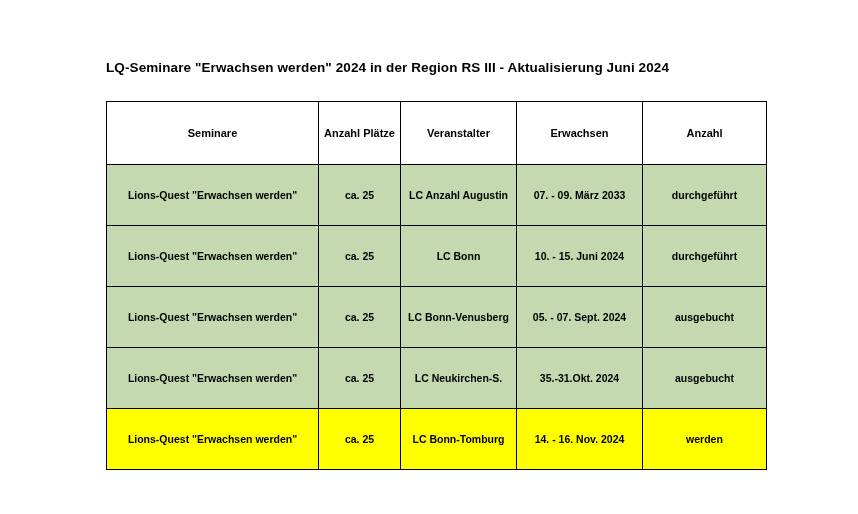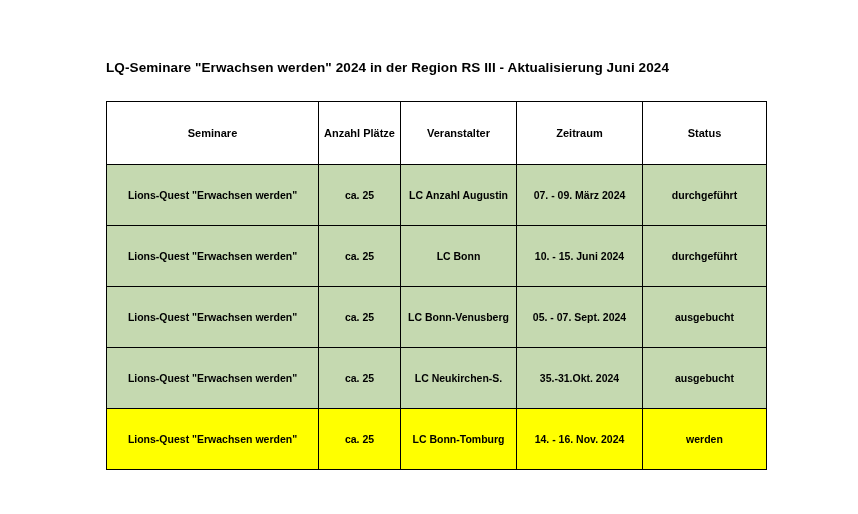--- a/index.html
+++ b/index.html
@@ -84,30 +84,30 @@
           <col class="c1">
           <col class="c2">
           <col class="c3">
           <col class="c4">
       </colgroup>
       <thead>
         <tr>
           <th>Seminare</th>
           <th>Anzahl Plätze</th>
           <th>Veranstalter</th>
-          <th>Zeitraum</th>
-          <th>Status</th>
+          <th>Erwachsen</th>
+          <th>Anzahl</th>
         </tr>
       </thead>
       <tbody>
         <tr class="row-green">
           <td>Lions-Quest "Erwachsen werden"</td>
           <td>ca. 25</td>
           <td>LC Anzahl Augustin</td>
-          <td>07. - 09. März 2024</td>
+          <td>07. - 09. März 2033</td>
           <td>durchgeführt</td>
         </tr>
         <tr class="row-green">
           <td>Lions-Quest "Erwachsen werden"</td>
           <td>ca. 25</td>
           <td>LC Bonn</td>
           <td>10. - 15. Juni 2024</td>
           <td>durchgeführt</td>
         </tr>
         <tr class="row-green">

